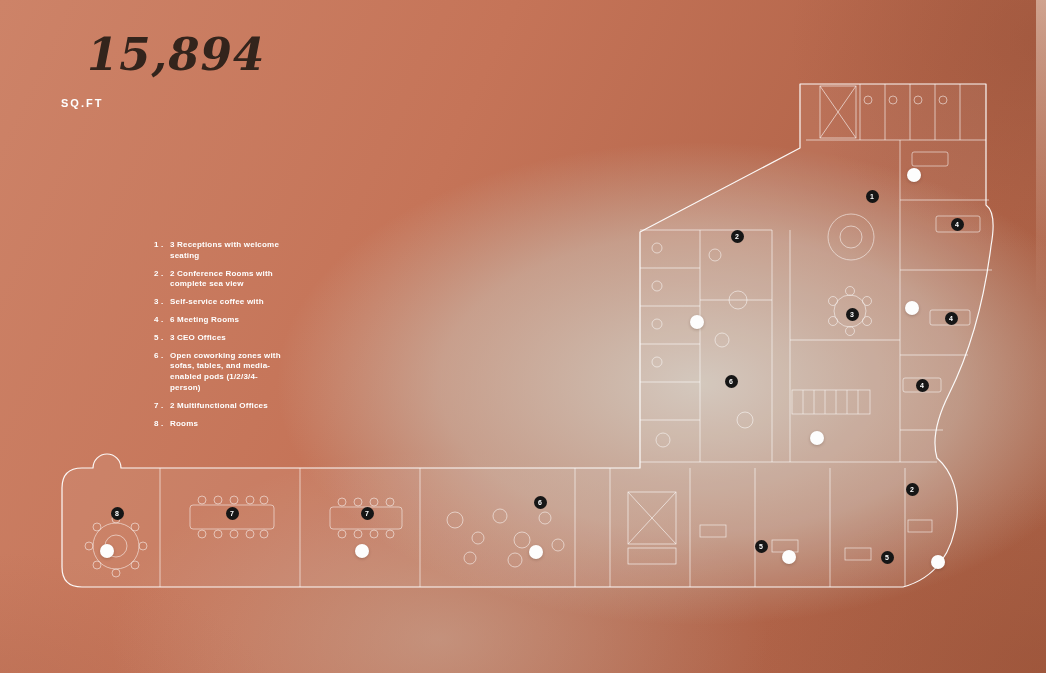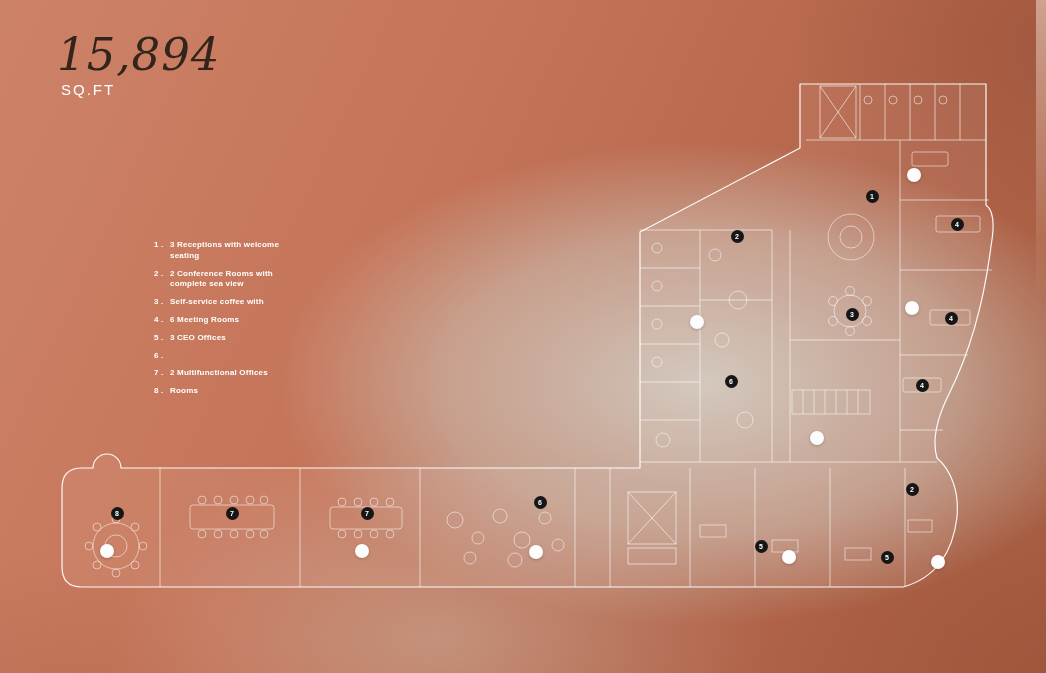--- a/index.html
+++ b/index.html
@@ -14,26 +14,26 @@
       radial-gradient(40% 40% at 0% 110%, rgba(165,92,66,0.35) 0%, rgba(165,92,66,0) 70%),
       linear-gradient(115deg, #cd8368 0%, #c57458 38%, #b26449 72%, #a65e43 100%);
   }
   .edge-strip {
     position:absolute; right:0; top:0; width:10px; height:300px;
     background:linear-gradient(to bottom, rgba(242,221,206,0.55), rgba(242,221,206,0));
     pointer-events:none;
   }
   .header { position:absolute; left:57px; top:30px; }
   .area-number {
-    font-family:"DejaVu Serif", serif; font-style:italic; font-weight:400;
-    font-size:45px; color:#33241c; letter-spacing:1px; line-height:1.1;
+    font-family:"DejaVu Serif", serif; font-style:italic; font-weight:700;
+    font-size:45px; color:#33241c; letter-spacing:1px; line-height:1.1;margin-left:30px;
   }
   .area-unit {
-    color:#ffffff; font-weight:normal; font-size:15px; letter-spacing:2px;
-    margin-top:1px; padding-left:4px;
+    color:#ffffff; font-weight:bold; font-size:11px; letter-spacing:2px;
+    margin-top:17px; padding-left:4px;
   }
   .legend { position:absolute; left:154px; top:240px; width:128px; list-style:none; }
   .legend li {
     display:flex; margin-bottom:7px; color:#ffffff; font-size:8px;
     font-weight:bold; line-height:1.35; letter-spacing:0.2px;
   }
   .l-num { flex:0 0 16px; }
   .l-text { flex:1; }
   svg.plan { position:absolute; inset:0; width:1046px; height:673px; }
   .marker-layer { position:absolute; inset:0; }
@@ -199,20 +199,21 @@
     <li>
       <span class="l-num">4 .</span>
       <span class="l-text">6 Meeting Rooms</span>
     </li>
     <li>
       <span class="l-num">5 .</span>
       <span class="l-text">3 CEO Offices</span>
     </li>
     <li>
       <span class="l-num">6 .</span>
+      <span class="l-text">Open coworking zones with sofas, tables, and media-enabled pods (1/2/3/4-person)</span>
     </li>
     <li>
       <span class="l-num">7 .</span>
       <span class="l-text">2 Multifunctional Offices</span>
     </li>
     <li>
       <span class="l-num">8 .</span>
       <span class="l-text">Rooms</span>
     </li>
   </ul>

